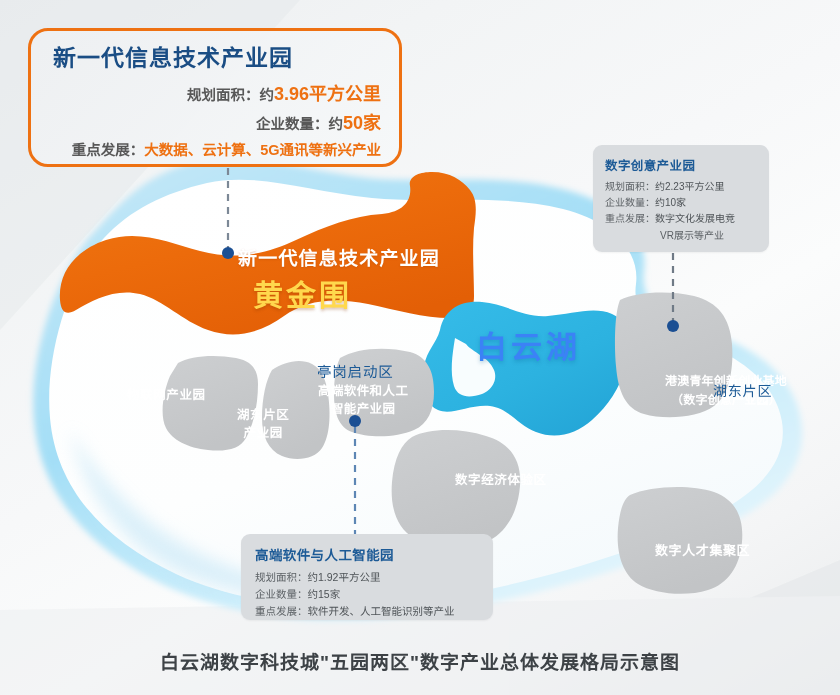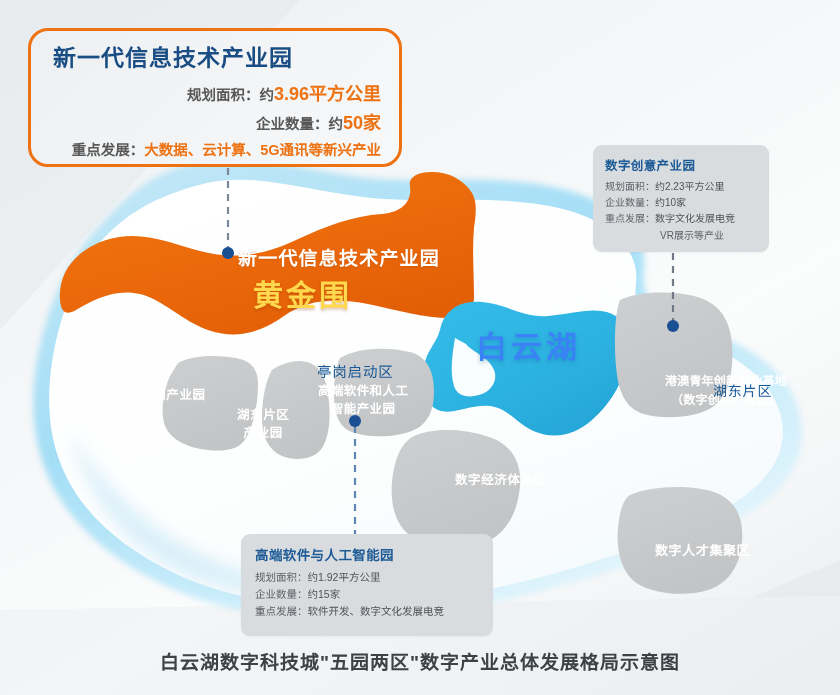--- a/index.html
+++ b/index.html
@@ -32,21 +32,21 @@
   }
   .callout-main .c-row .k{color:#585858;font-weight:bold;}
   .callout-main .c-row .v{color:#ee7112;font-weight:bold;}
   .callout-main .c-row .v.big{font-size:18px;}
 
   .callout-grey{
     background:#d9dcdf;border-radius:9px;
     box-shadow:0 1px 2px rgba(0,0,0,.05);
   }
   .callout-dc{left:593px;top:145px;width:176px;height:107px;padding:9px 10px 0 12px;}
-  .callout-hd{left:241px;top:534px;width:252px;height:102px;padding:9px 12px 0 14px;}
+  .callout-hd{left:241px;top:534px;width:252px;height:86px;padding:9px 12px 0 14px;}
   .callout-grey .g-title{
     font-size:12.5px;font-weight:bold;color:#1c5a96;margin:1px 0 5px 0;letter-spacing:.4px;
   }
   .callout-hd .g-title{font-size:13.5px;}
   .callout-grey .g-row{
     font-size:10px;color:#5a5f63;line-height:1.62;white-space:nowrap;
   }
   .callout-hd .g-row{font-size:10.5px;}
   .callout-grey .g-row .gk{color:#5d6266;}
   .callout-grey .g-row .gv{color:#4e5357;}
@@ -282,19 +282,19 @@
 
   <div class="callout callout-grey callout-hd">
     <div class="g-title">高端软件与人工智能园</div>
     <div class="g-row">
       <span class="gk">规划面积：</span><span class="gv">约1.92平方公里</span>
     </div>
     <div class="g-row">
       <span class="gk">企业数量：</span><span class="gv">约15家</span>
     </div>
     <div class="g-row">
-      <span class="gk">重点发展：</span><span class="gv">软件开发、数字文化发展电竞</span>
+      <span class="gk">重点发展：</span><span class="gv">软件开发、人工智能识别等产业</span>
     </div>
   </div>
 
   <div class="caption">白云湖数字科技城"五园两区"数字产业总体发展格局示意图</div>
 
 </div>
 
 </body></html>

